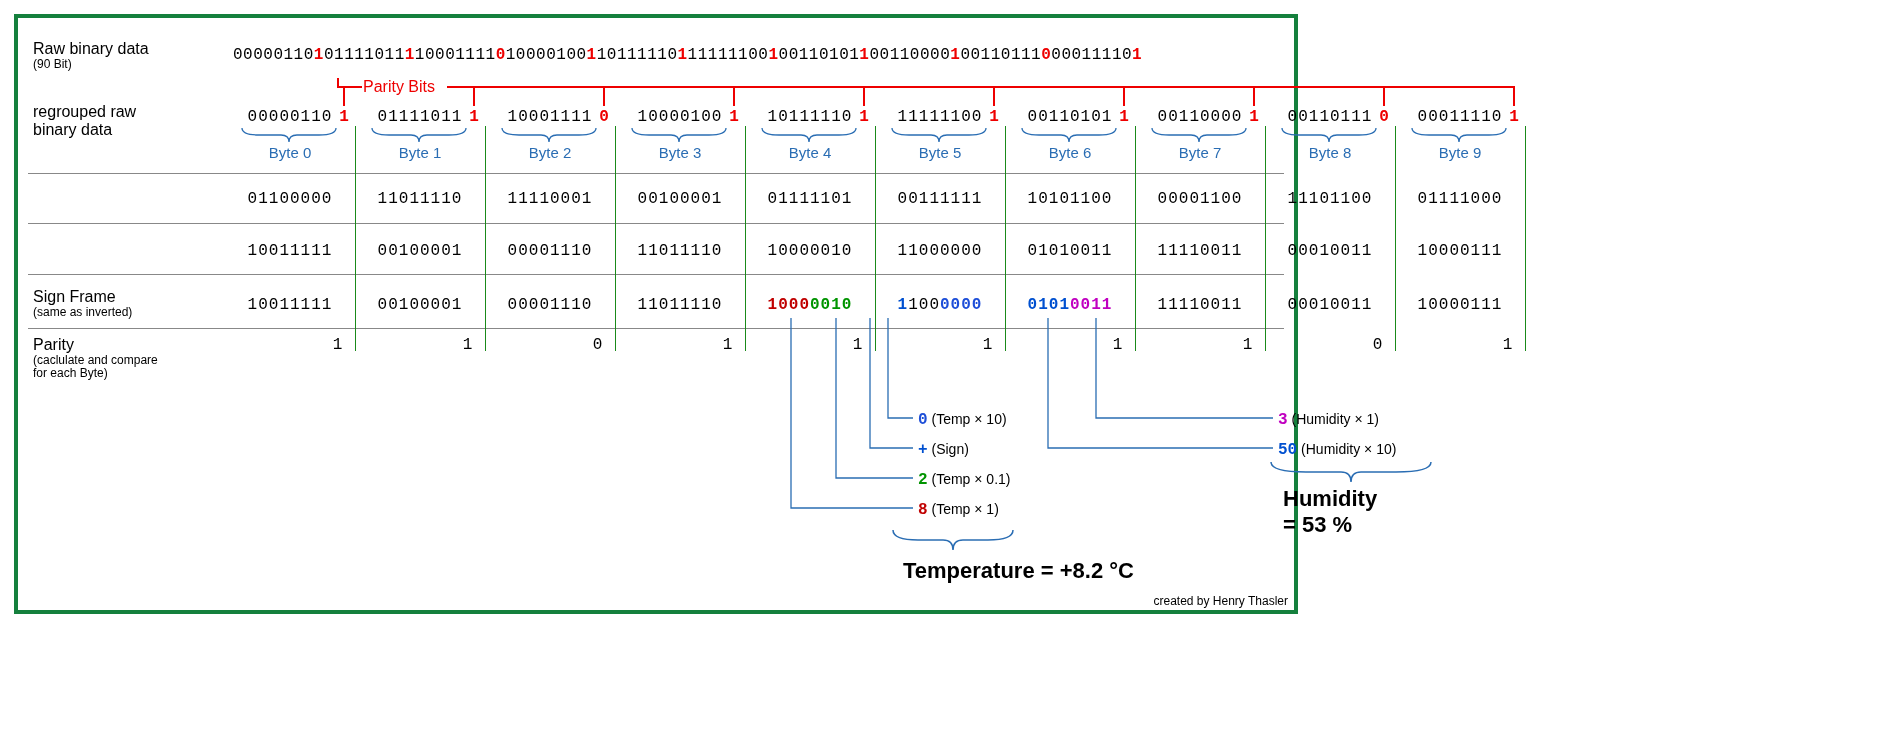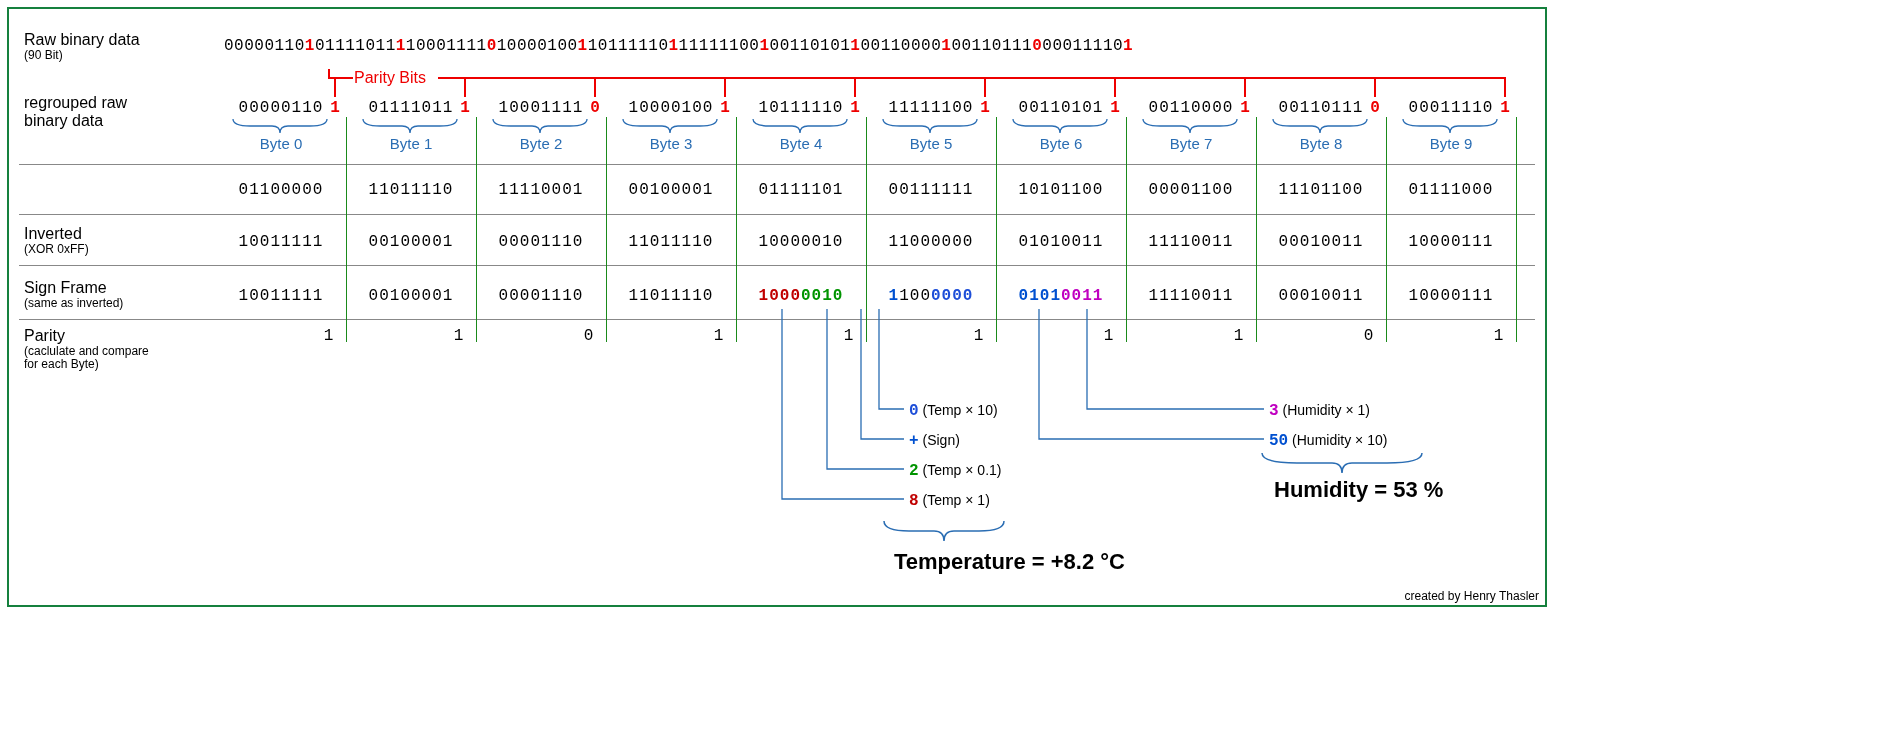--- a/index.html
+++ b/index.html
@@ -3,24 +3,24 @@
 <meta charset="utf-8">
 <style>
   html, body {
     margin: 0;
     padding: 0;
     font-family: Arial, Helvetica, sans-serif;
     background: #fff;
   }
   .canvas {
     position: relative;
-    width: 1540px;
+    width: 1284px;
     height: 600px;
-    border: 2px solid #15803d;
-    margin: 7px;
+    border: 4px solid #15803d;
+    margin: 14px;
     box-sizing: border-box;
     font-size: 16px;
   }
   .mono {
     font-family: "Courier New", Courier, monospace;
     letter-spacing: 0.5px;
   }
   .row-label {
     position: absolute;
     left: 15px;
@@ -195,24 +195,20 @@
       <div class="byte-col byte-bits" style="left: 1385px; top: 224px;">10000111</div>
       <div class="byte-col byte-bits" style="left: 1385px; top: 278px;">10000111</div>
       <div class="byte-col byte-bits" style="left: 1475px; top: 318px; width: 30px;">1</div>
     </div>
 
   <div class="hr" style="top:155px"></div>
   <div class="hr" style="top:205px"></div>
   <div class="hr" style="top:256px"></div>
   <div class="hr" style="top:310px"></div>
 
-  <div class="row-label" style="top:216px">
-    <span>Inverted</span>
-    <span class="sub">(XOR 0xFF)</span>
-  </div>
   <div class="row-label" style="top:270px">
     <span>Sign Frame</span>
     <span class="sub">(same as inverted)</span>
   </div>
   <div class="row-label" style="top:318px">
     <span>Parity</span>
     <span class="sub" style="white-space:pre">(caclulate and compare
 for each Byte)</span>
   </div>
 

